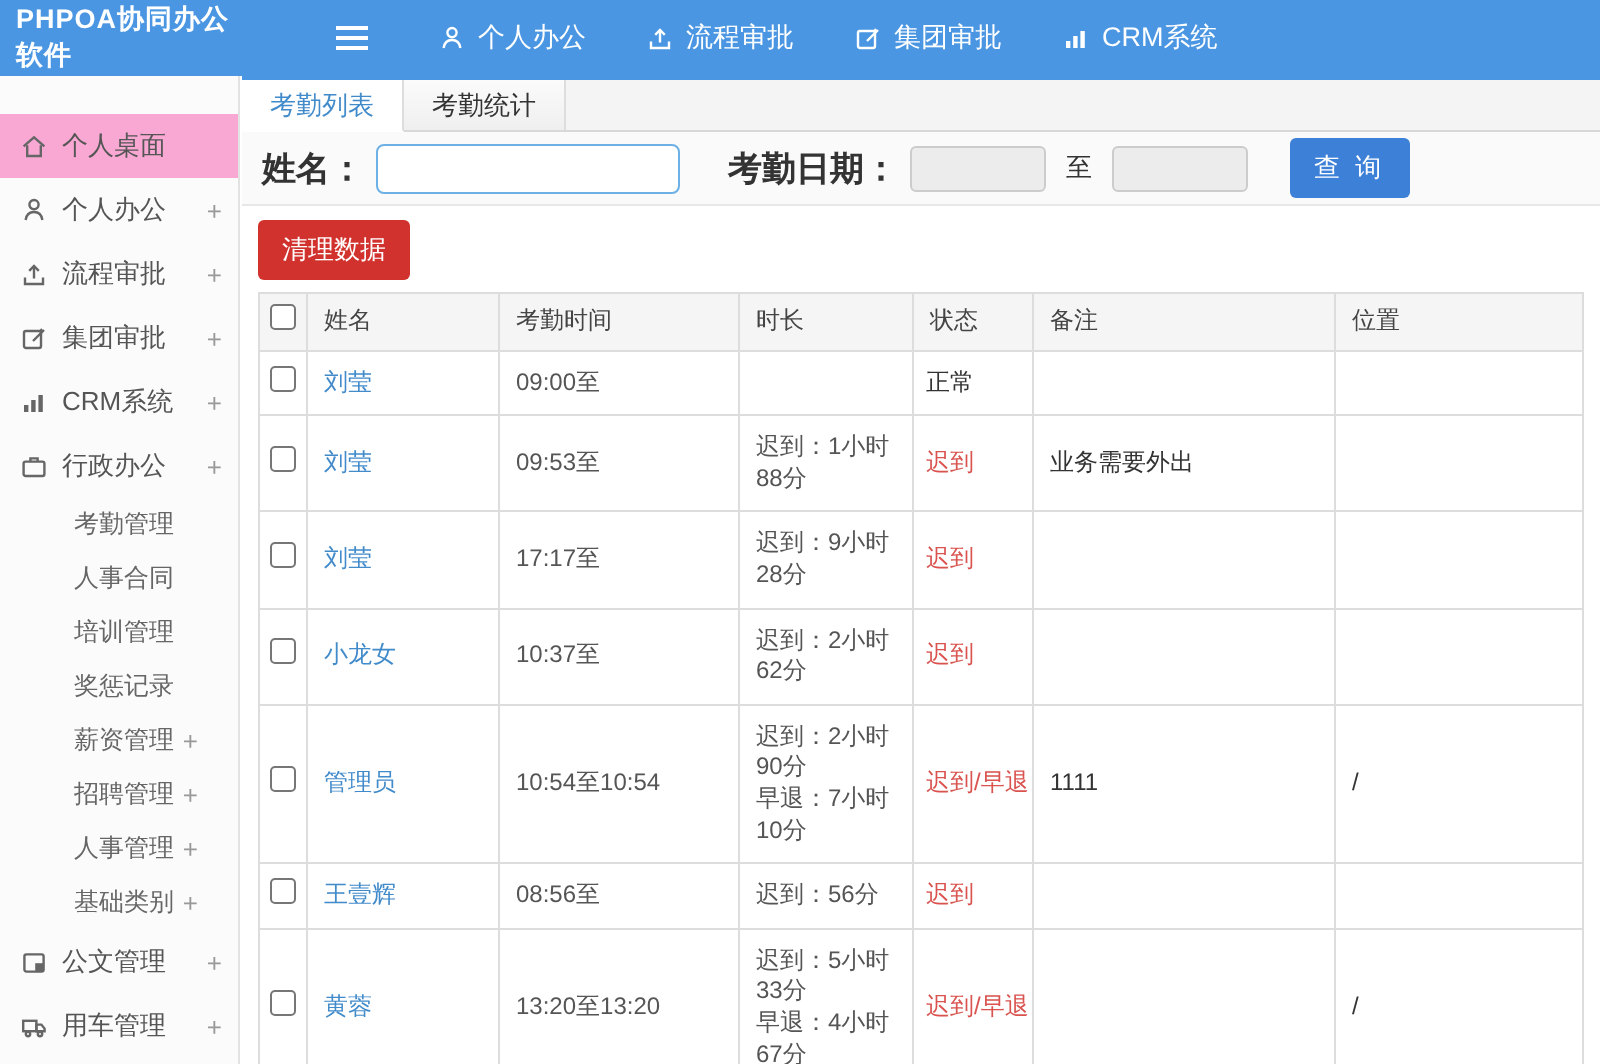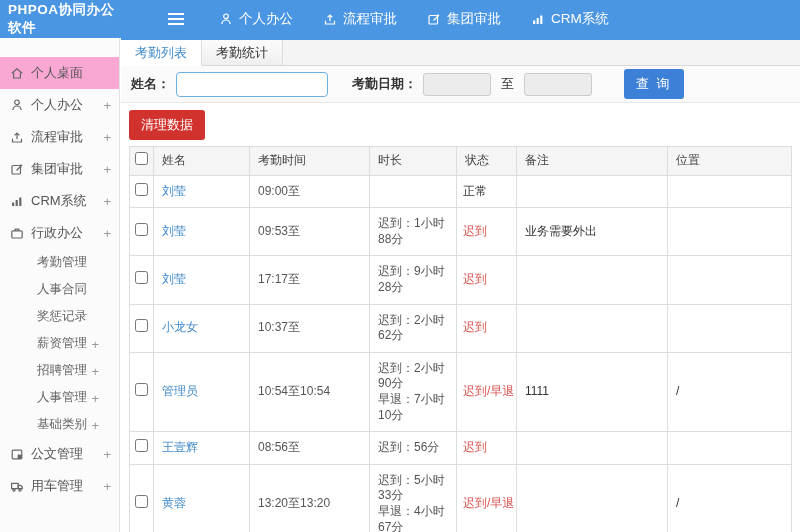--- a/index.html
+++ b/index.html
@@ -21,44 +21,44 @@
 
   
   .sidebar { position:absolute; top:38px; left:0; width:120px; height:494px;
     background:#fbfbfb; border-right:1px solid #e2e2e2; overflow:hidden; }
   .side-item { display:flex; align-items:center; padding:7px 8px 7px 10px; color:#555;
     cursor:pointer; font-size:13px; }
   .side-item.active { background:#f9a8d4;margin-top:19px; }
   .side-icon { width:14px; height:14px; margin-right:7px; color:#666; flex:none; }
   .side-label { flex:1; white-space:nowrap; overflow:hidden; }
   .side-exp { color:#999; font-size:13px; padding-left:4px; }
-  .side-sub { display:flex; align-items:flex-end; padding:5px 20px 5px 37px; color:#666;
+  .side-sub { display:flex; align-items:center; padding:5px 20px 5px 37px; color:#666;
     cursor:pointer; font-size:12.5px; }
   .side-sub .side-label { flex:1; }
 
   
   .content { position:absolute; top:38px; left:121px; width:679px; height:494px;
     border-top:2px solid #4a96e2; background:#fff; overflow:hidden; }
   .tabstrip { display:flex; height:26px; background:#f4f4f4; border-bottom:1px solid #d8d8d8; }
   .tab { padding:0 14px; line-height:25px; font-size:13px; color:#333; cursor:pointer;
     border-right:1px solid #ddd; background:linear-gradient(#fbfbfb,#efefef); }
   .tab.active { background:#fff; color:#428bca; border-bottom:1px solid #fff; margin-bottom:-1px; }
 
   .filterbar { display:flex; align-items:center; height:37px; padding:0 10px;
     background:#fafafa; border-bottom:1px solid #e7e7e7; }
-  .filterbar label { font-weight:bold; color:#333; font-size:13px; }
+  .filterbar label { font-weight:bold; color:#333; font-size:17px; }
   .name-input { width:152px; height:25px; margin-left:6px; border:1px solid #6cb0e5;
     border-radius:4px; padding:0 6px; outline:none; background:#fff; }
   .date-label { margin-left:24px; }
   .date-input { width:68px; height:23px; margin-left:6px; border:1px solid #ccc;
     border-radius:3px; background:#ececec; padding:0 5px; }
   .to-label { margin:0 4px 0 10px; font-size:13px; color:#333; }
   .btn { border:none; border-radius:3px; color:#fff; font-size:13px; cursor:pointer;
     padding:6px 12px; font-family:inherit; }
-  .btn-primary { background:#3c80d8; margin-left:32px; letter-spacing:2px; }
+  .btn-primary { background:#3c80d8; margin-left:21px; letter-spacing:2px; }
   .btn-danger { background:#d2322d; }
   .btn-info { background:#5bc0de; }
   .actions { display:flex; gap:9px; padding:7px 8px 6px 8px;align-items:center; }
 
   
   .table-wrap { padding:0 8px; }
   table { width:100%; border-collapse:collapse; table-layout:fixed; }
   th, td { border:1px solid #ddd; font-size:12px; text-align:left;
     padding:8px 8px; vertical-align:middle; line-height:1.3; }
   thead th { background:#f5f5f5; color:#444; font-weight:normal; padding:5px 8px; }
@@ -187,20 +187,24 @@
     <div class="side-children">
       <div class="side-sub">
         <span class="side-label">考勤管理</span>
         <span class="side-exp"></span>
       </div>
       <div class="side-sub">
         <span class="side-label">人事合同</span>
         <span class="side-exp"></span>
       </div>
       <div class="side-sub">
+        <span class="side-label">培训管理</span>
+        <span class="side-exp"></span>
+      </div>
+      <div class="side-sub">
         <span class="side-label">奖惩记录</span>
         <span class="side-exp"></span>
       </div>
       <div class="side-sub">
         <span class="side-label">薪资管理</span>
         <span class="side-exp">+</span>
       </div>
       <div class="side-sub">
         <span class="side-label">招聘管理</span>
         <span class="side-exp">+</span>

